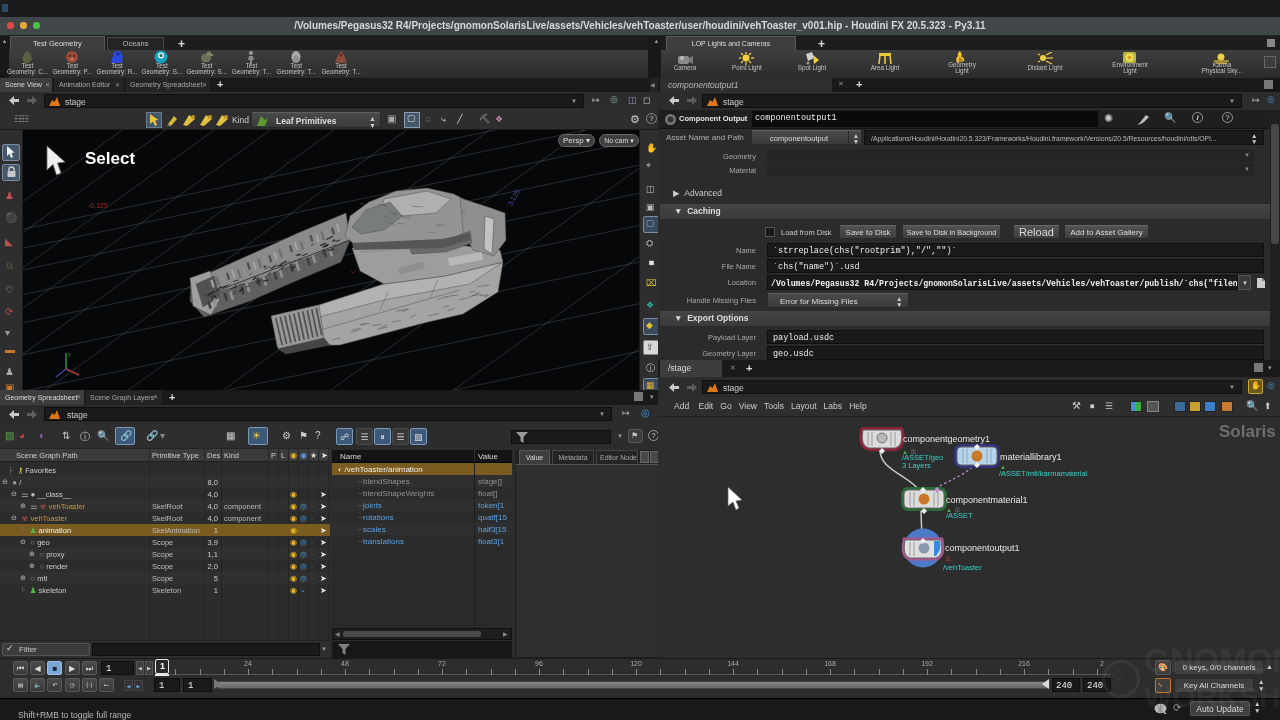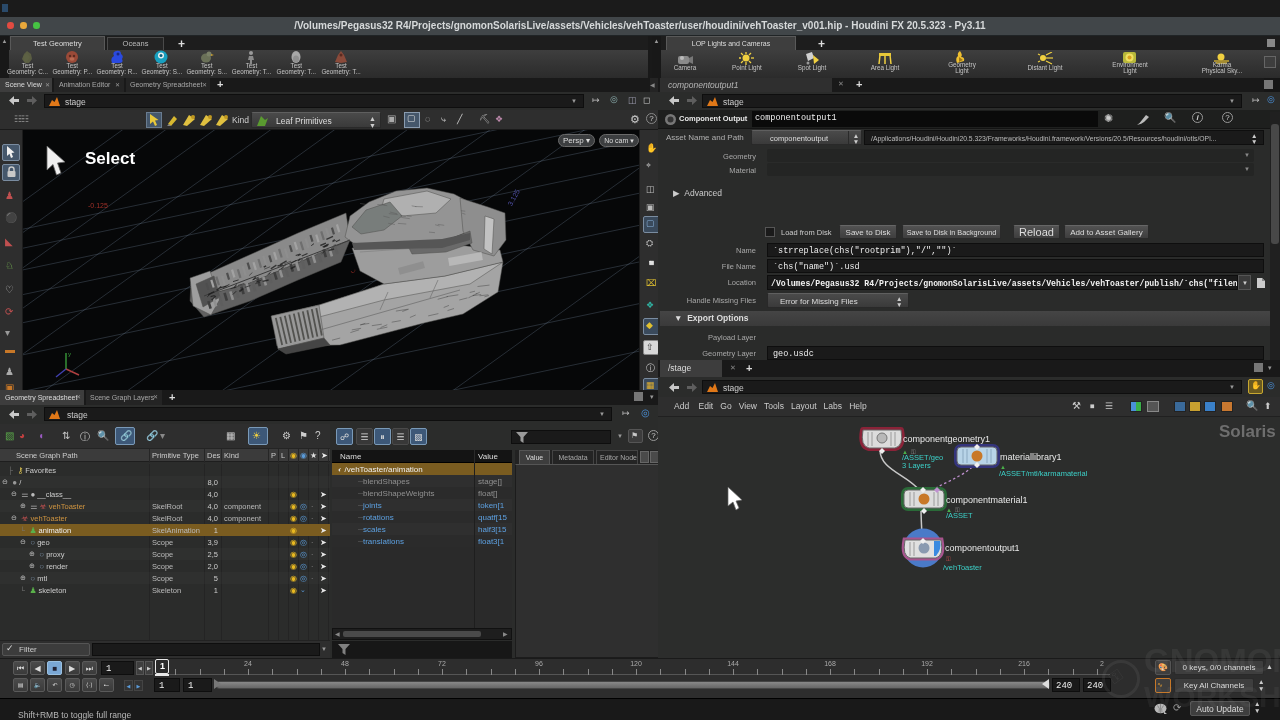--- a/index.html
+++ b/index.html
@@ -198,21 +198,21 @@
     </svg>
   <svg class="abs" style="left:200px;top:4px" width="13" height="12">
       <path d="M0 11 L6 1 L12 5 L4 12 Z" fill="#e0c040"></path>
       <circle cx="10" cy="3" r="2" fill="#c09820"></circle>
     </svg>
   <svg class="abs" style="left:216px;top:4px" width="13" height="12">
       <path d="M0 11 L6 1 L12 5 L4 12 Z" fill="#e0c040"></path>
       <circle cx="10" cy="3" r="2" fill="#c09820"></circle>
     </svg>
   <span class="abs" style="left:232px;top:5px;font-size:8.5px;color:#ccc;">Kind</span>
-  <div class="abs combo" style="left:251px;top:2px;width:130px;height:16px;">
+  <div class="abs combo" style="left:251px;top:2px;width:130px;height:16px;font-weight:bold;">
     <svg class="abs" style="left:5px;top:3px" width="11" height="10">
         <path d="M0 10 L4 0 L8 4 L11 2 L8 10 Z" fill="#5a9a30"></path>
       </svg>
     <span class="abs" style="left:24px;top:3px;font-size:8.5px;color:#ddd;">Leaf Primitives</span>
     <span class="abs" style="left:117px;top:2px;font-size:7px;color:#ccc;">▲<br>▼</span>
   </div>
   <span class="abs" style="left:387px;top:3px;font-size:10px;color:#aaa;">▣</span>
   <div class="abs" style="left:404px;top:2px;width:16px;height:16px;background:#45576b;border:1px solid #8a9cb0;"></div>
   <span class="abs" style="left:407px;top:3px;font-size:9px;color:#ddd;">▢</span>
   <span class="abs" style="left:425px;top:4px;font-size:9px;color:#ccc;">◌</span>
@@ -624,21 +624,21 @@
     </div>
     <div class="abs" style="left:311px;top:72px;height:12px;display:flex;align-items:center;">
       <span style="color:#888;font-size:7px;">·</span>
     </div>
     <div class="abs" style="left:320px;top:72px;height:12px;display:flex;align-items:center;">
       <span style="color:#e8e8e8;font-size:8px;">➤</span>
     </div>
     <div class="abs" style="left:0;top:84px;width:330px;height:12px;background:rgba(255,255,255,0.025);"></div>
     <div class="abs" style="left:29px;top:84px;height:12px;white-space:nowrap;display:flex;align-items:center;"><span style="color:#bbb;font-size:7px;">⊕</span>&nbsp;<span style="color:#7a90a8;font-size:8px;margin-right:2px;">○</span><span style="font-size:7.5px;color:#ccc;">proxy</span></div>
     <div class="abs" style="left:152px;top:84px;height:12px;display:flex;align-items:center;font-size:7.5px;color:#bbb;">Scope</div>
-    <div class="abs" style="left:198px;top:84px;height:12px;width:20px;justify-content:flex-end;display:flex;align-items:center;font-size:7.5px;color:#ccc;">2,5</div>
+    <div class="abs" style="left:198px;top:84px;height:12px;width:20px;justify-content:flex-end;display:flex;align-items:center;font-size:7.5px;color:#ccc;">1,1</div>
     <div class="abs" style="left:290px;top:84px;height:12px;display:flex;align-items:center;">
       <span style="color:#e8b820;font-size:8px;">◉</span>
     </div>
     <div class="abs" style="left:300px;top:84px;height:12px;display:flex;align-items:center;">
       <span style="color:#5a9ad8;font-size:8px;">◎</span>
     </div>
     <div class="abs" style="left:311px;top:84px;height:12px;display:flex;align-items:center;">
       <span style="color:#888;font-size:7px;">·</span>
     </div>
     <div class="abs" style="left:320px;top:84px;height:12px;display:flex;align-items:center;">
@@ -803,20 +803,21 @@
   </div>
   <div class="abs lb" style="left:0;top:60px;width:98px;">Geometry</div>
   <div class="abs" style="left:109px;top:57px;width:487px;height:13px;background:#242524;border-radius:2px;">
       <span class="abs" style="right:4px;top:3px;font-size:6px;color:#888;">▼</span>
     </div>
   <div class="abs lb" style="left:0;top:74px;width:98px;">Material</div>
   <div class="abs" style="left:109px;top:71px;width:487px;height:13px;background:#242524;border-radius:2px;">
       <span class="abs" style="right:4px;top:3px;font-size:6px;color:#888;">▼</span>
     </div>
   <div class="abs" style="left:15px;top:96px;font-size:8.5px;color:#ccc;">▶&nbsp;&nbsp;Advanced</div>
+  <div class="abs sect" style="left:2px;top:112px;width:618px;height:15px;font-size:8.5px;line-height:15px;"><span style="margin-left:14px;">▼&nbsp;&nbsp;Caching</span></div>
   <div class="abs" style="left:107px;top:135px;width:10px;height:10px;background:#1a1a1a;border:1px solid #555;"></div>
   <div class="abs" style="left:123px;top:136px;font-size:7.5px;color:#ccc;">Load from Disk</div>
   <div class="abs btn" style="left:181px;top:133px;width:58px;height:14px;font-size:8px;line-height:13px;">Save to Disk</div>
   <div class="abs btn" style="left:244px;top:133px;width:99px;height:14px;font-size:7.3px;line-height:13px;">Save to Disk in Background</div>
   <div class="abs btn" style="left:355px;top:133px;width:47px;height:14px;font-size:11px;line-height:13px;">Reload</div>
   <div class="abs btn" style="left:406px;top:133px;width:85px;height:14px;font-size:8px;line-height:13px;">Add to Asset Gallery</div>
   <div class="abs lb" style="left:0;top:154px;width:98px;">Name</div>
   <div class="abs fld" style="left:109px;top:151px;width:497px;height:14px;">
       <span class="abs mono" style="left:5px;top:2px;font-size:8.5px;color:#eee;">`strreplace(chs("rootprim"),"/","")`</span>
     </div>
@@ -835,20 +836,23 @@
       <path d="M2 1 H7 L10 4 V11 H2 Z" fill="#ccc"></path>
       <path d="M7 1 L7 4 L10 4 Z" fill="#888"></path>
     </svg>
   <div class="abs lb" style="left:0;top:204px;width:98px;">Handle Missing Files</div>
   <div class="abs combo" style="left:109px;top:201px;width:142px;height:15px;">
     <span class="abs" style="left:12px;top:3px;font-size:8px;color:#ddd;">Error for Missing Files</span>
     <span class="abs" style="left:128px;top:2px;font-size:6.5px;color:#ccc;line-height:6px;">▲<br>▼</span>
   </div>
   <div class="abs sect" style="left:2px;top:219px;width:618px;height:15px;font-size:8.5px;line-height:15px;"><span style="margin-left:14px;">▼&nbsp;&nbsp;Export Options</span></div>
   <div class="abs lb" style="left:0;top:241px;width:98px;">Payload Layer</div>
+  <div class="abs fld" style="left:109px;top:238px;width:497px;height:14px;">
+      <span class="abs mono" style="left:5px;top:2px;font-size:8.5px;color:#eee;">payload.usdc</span>
+    </div>
   <div class="abs lb" style="left:0;top:257px;width:98px;">Geometry Layer</div>
   <div class="abs fld" style="left:109px;top:254px;width:497px;height:14px;">
       <span class="abs mono" style="left:5px;top:2px;font-size:8.5px;color:#eee;">geo.usdc</span>
     </div>
   <div class="abs" style="left:612px;top:20px;width:10px;height:248px;background:#202020;">
       <div class="abs" style="left:1px;top:12px;width:8px;height:120px;background:#484848;border-radius:3px;"></div>
     </div>
 </div>
 
 <div class="abs" id="network" style="left:658px;top:360px;width:622px;height:298px;background:#2c2d2c;overflow:hidden;">

